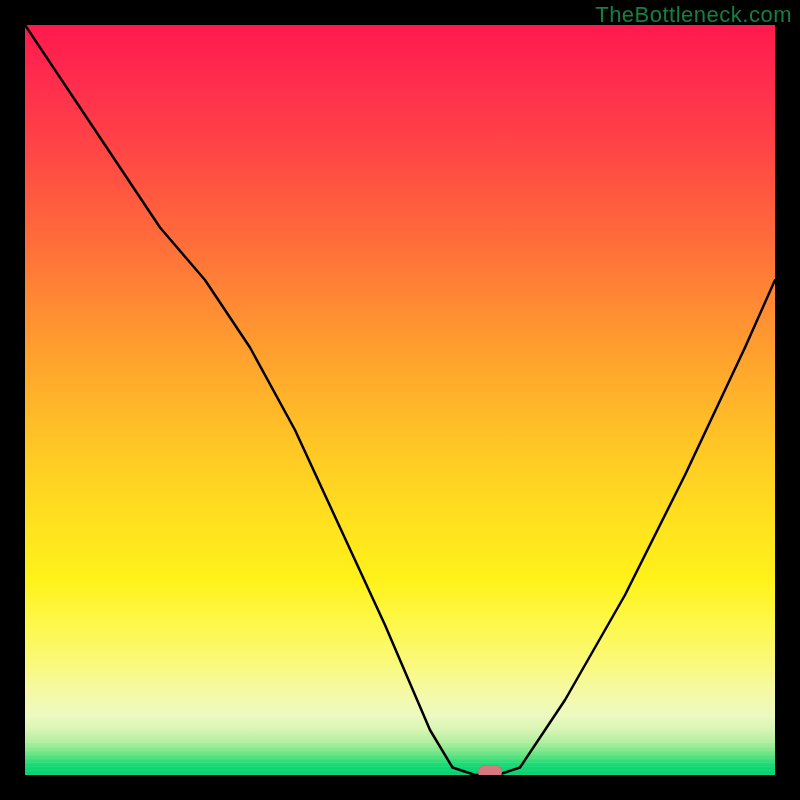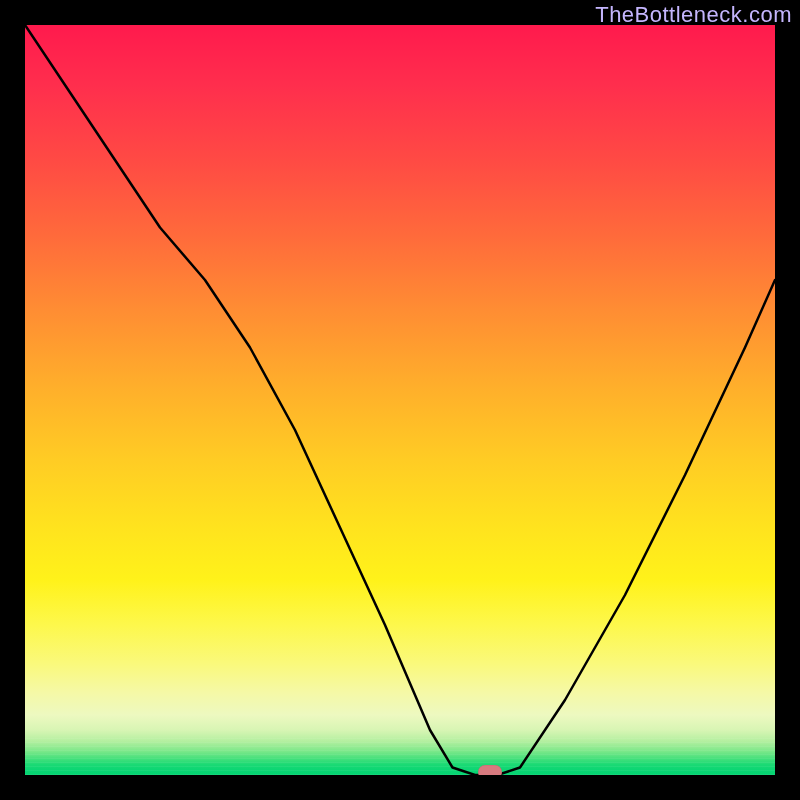--- a/index.html
+++ b/index.html
@@ -14,21 +14,21 @@
   .frame {
     position: relative;
     width: 800px;
     height: 800px;
     background: #000;
   }
   .watermark {
     position: absolute;
     top: 2px;
     right: 8px;
-    color: #c4b5fd;
+    color: #15803d;
     font-size: 22px;
     font-weight: 500;
     letter-spacing: 0.5px;
     z-index: 10;
   }
   .plot-area {
     position: absolute;
     left: 25px;
     top: 25px;
     width: 750px;

